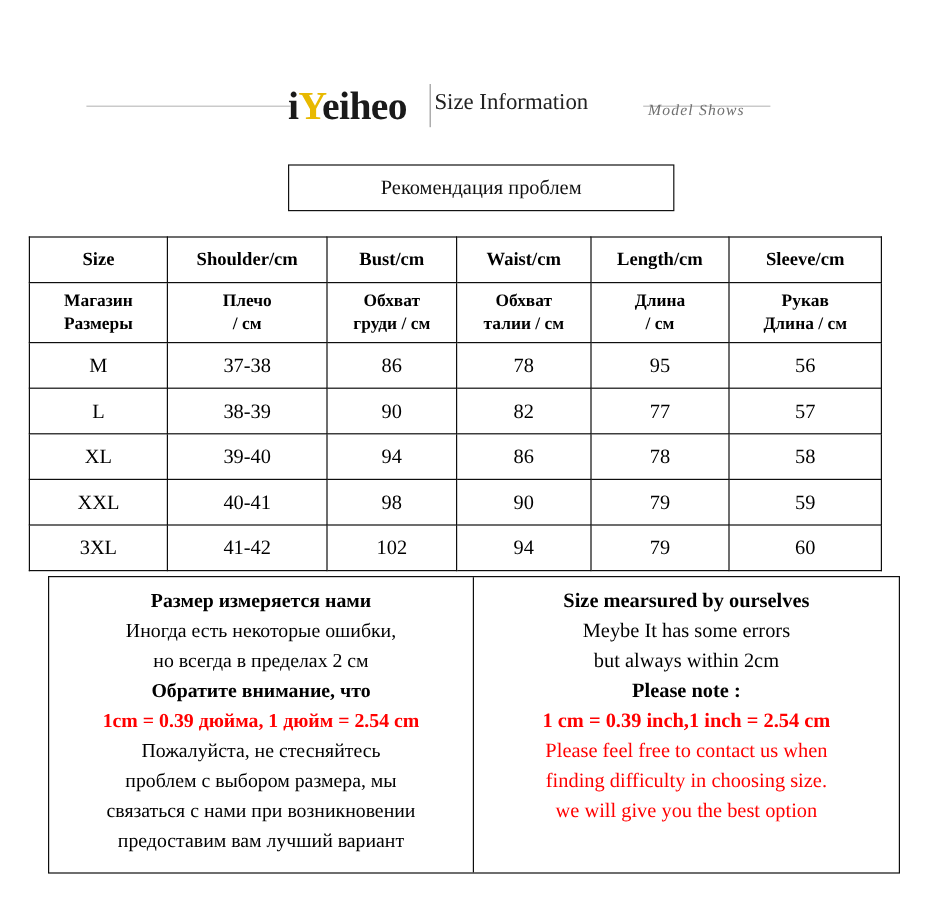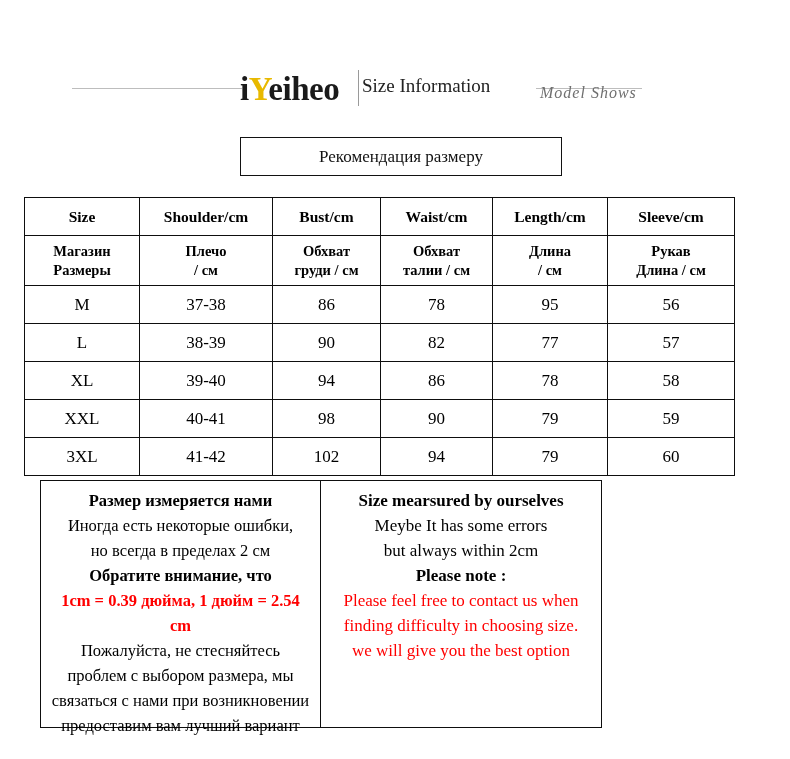--- a/index.html
+++ b/index.html
@@ -75,21 +75,21 @@
     font-size: 19px;
     color: #222222;
     white-space: nowrap;
   }
   .model-shows {
     position: absolute;
     left: 540px;
     top: 26px;
     font-family: "Liberation Serif", serif;
     font-style: italic;
-    font-size: 16px;
+    font-size: 13px;
     color: #6f6f6f;
     letter-spacing: 1px;
     white-space: nowrap;
   }
 
   
   .reco-box {
     position: absolute;
     left: 240px;
     top: 137px;
@@ -154,21 +154,21 @@
   tr.data td {
     height: 38px;
     font-size: 17px;
   }
 
   
   .notes {
     position: absolute;
     left: 40px;
     top: 480px;
-    width: 562px;
+    width: 710px;
     height: 248px;
     border: 1px solid #0e0e0e;
     display: flex;
   }
   .note-col {
     width: 50%;
     padding: 7px 8px 8px 8px;
     text-align: center;
     font-family: "Liberation Serif", serif;
   }
@@ -199,21 +199,21 @@
     </div>
 
     <div class="header-divider"></div>
 
     <div class="size-info">Size Information</div>
 
     <div class="model-shows">Model Shows</div>
   </div>
 
   <div class="reco-box">
-    <span>Рекомендация размеру</span>
+    <span>Рекомендация проблем</span>
   </div>
 
   <div class="table-wrap">
     <table class="size-table">
       <colgroup>
         <col class="c0">
           <col class="c1">
           <col class="c2">
           <col class="c3">
           <col class="c4">
@@ -322,19 +322,20 @@
       <div class="note-line">Пожалуйста, не стесняйтесь</div>
       <div class="note-line">проблем с выбором размера, мы</div>
       <div class="note-line">связаться с нами при возникновении</div>
       <div class="note-line">предоставим вам лучший вариант</div>
     </div>
     <div class="note-col right">
       <div class="note-line bold">Size mearsured by ourselves</div>
       <div class="note-line">Meybe It has some errors</div>
       <div class="note-line">but always within 2cm</div>
       <div class="note-line bold">Please note :</div>
+      <div class="note-line red bold">1 cm = 0.39 inch,1 inch = 2.54 cm</div>
       <div class="note-line red">Please feel free to contact us when</div>
       <div class="note-line red">finding difficulty in choosing size.</div>
       <div class="note-line red">we will give you the best option</div>
     </div>
   </div>
 
 </div>
 
 </body></html>

